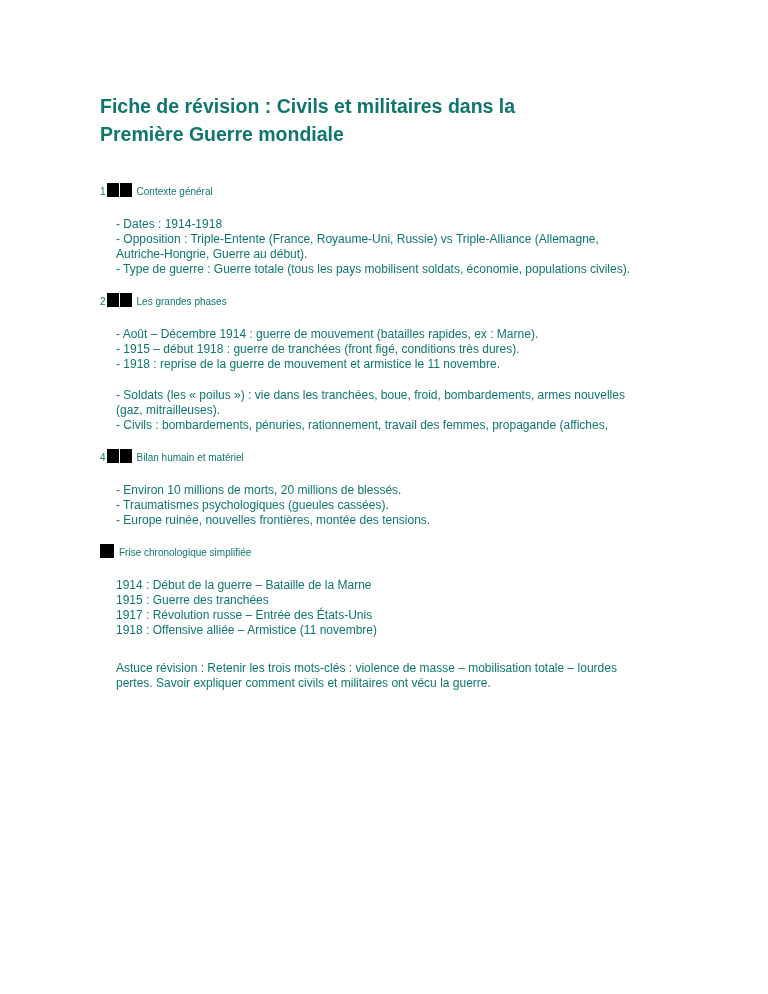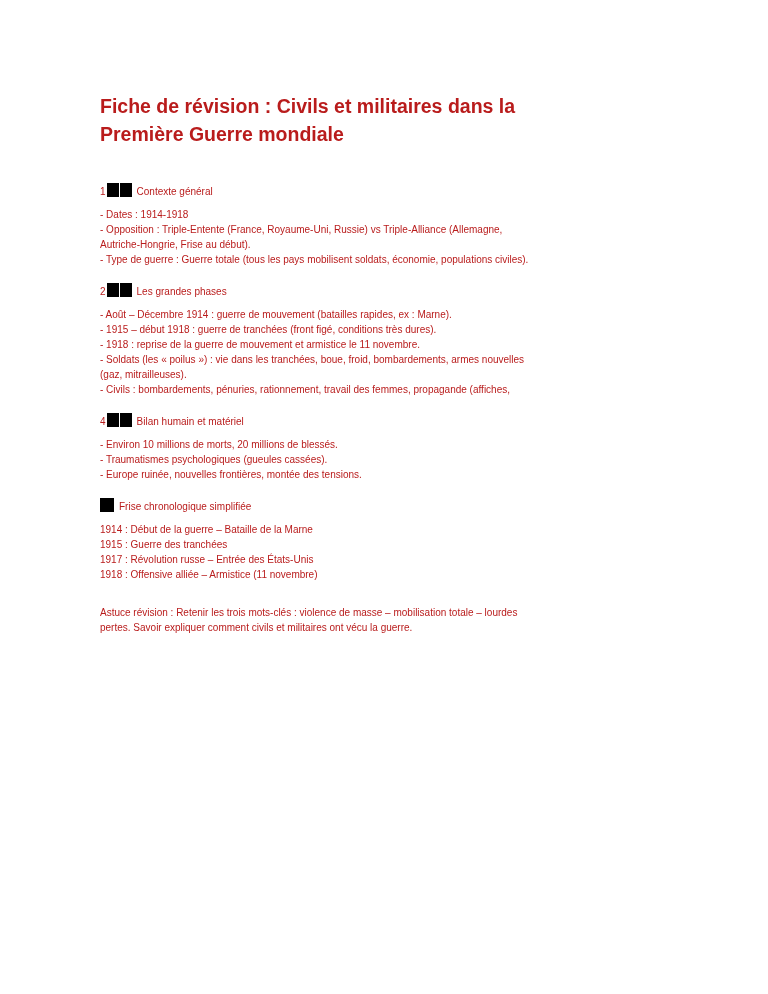--- a/index.html
+++ b/index.html
@@ -4,40 +4,40 @@
 <style>
   html,body{margin:0;padding:0;background:#ffffff;}
   .page{
     position:relative;
     width:768px;
     height:994px;
     box-sizing:border-box;
     background:#ffffff;
     padding:92px 60px 0 100px;
     font-family:"Liberation Sans",sans-serif;
-    color:#b91c1c;
+    color:#0f766e;
     overflow:hidden;
   }
   .title{
     margin:0 0 35px 0;
     font-size:19.5px;
     line-height:28px;
     font-weight:700;
   }
   .title .line{white-space:nowrap;}
   .sec-h{
     margin:16px 0 6px 0;
     font-size:10px;
     line-height:18px;
     font-weight:400;
     white-space:nowrap;
   }
   .body-par{
-    margin:0;
-    font-size:10px;
+    margin:16px;
+    font-size:12px;
     line-height:15px;
     font-weight:400;
   }
   .line{display:block;white-space:nowrap;}
   .tofu{
     display:inline-block;
     width:12px;
     height:14px;
     background:#000000;
     vertical-align:-2px;
@@ -59,21 +59,21 @@
 
   <h1 class="title">
     <div class="line">Fiche de révision : Civils et militaires dans la</div>
     <div class="line">Première Guerre mondiale</div>
   </h1>
 
   <h2 class="sec-h"><span>1</span><span class="tofu"></span><span class="tofu"></span><span class="sec-label">Contexte général</span></h2>
   <div class="body-par">
     <div class="line">- Dates : 1914-1918</div>
     <div class="line">- Opposition : Triple-Entente (France, Royaume-Uni, Russie) vs Triple-Alliance (Allemagne,</div>
-    <div class="line">Autriche-Hongrie, Frise au début).</div>
+    <div class="line">Autriche-Hongrie, Guerre au début).</div>
     <div class="line">- Type de guerre : Guerre totale (tous les pays mobilisent soldats, économie, populations civiles).</div>
   </div>
 
   <h2 class="sec-h"><span>2</span><span class="tofu"></span><span class="tofu"></span><span class="sec-label">Les grandes phases</span></h2>
   <div class="body-par">
     <div class="line">- Août – Décembre 1914 : guerre de mouvement (batailles rapides, ex : Marne).</div>
     <div class="line">- 1915 – début 1918 : guerre de tranchées (front figé, conditions très dures).</div>
     <div class="line">- 1918 : reprise de la guerre de mouvement et armistice le 11 novembre.</div>
   </div>
 

